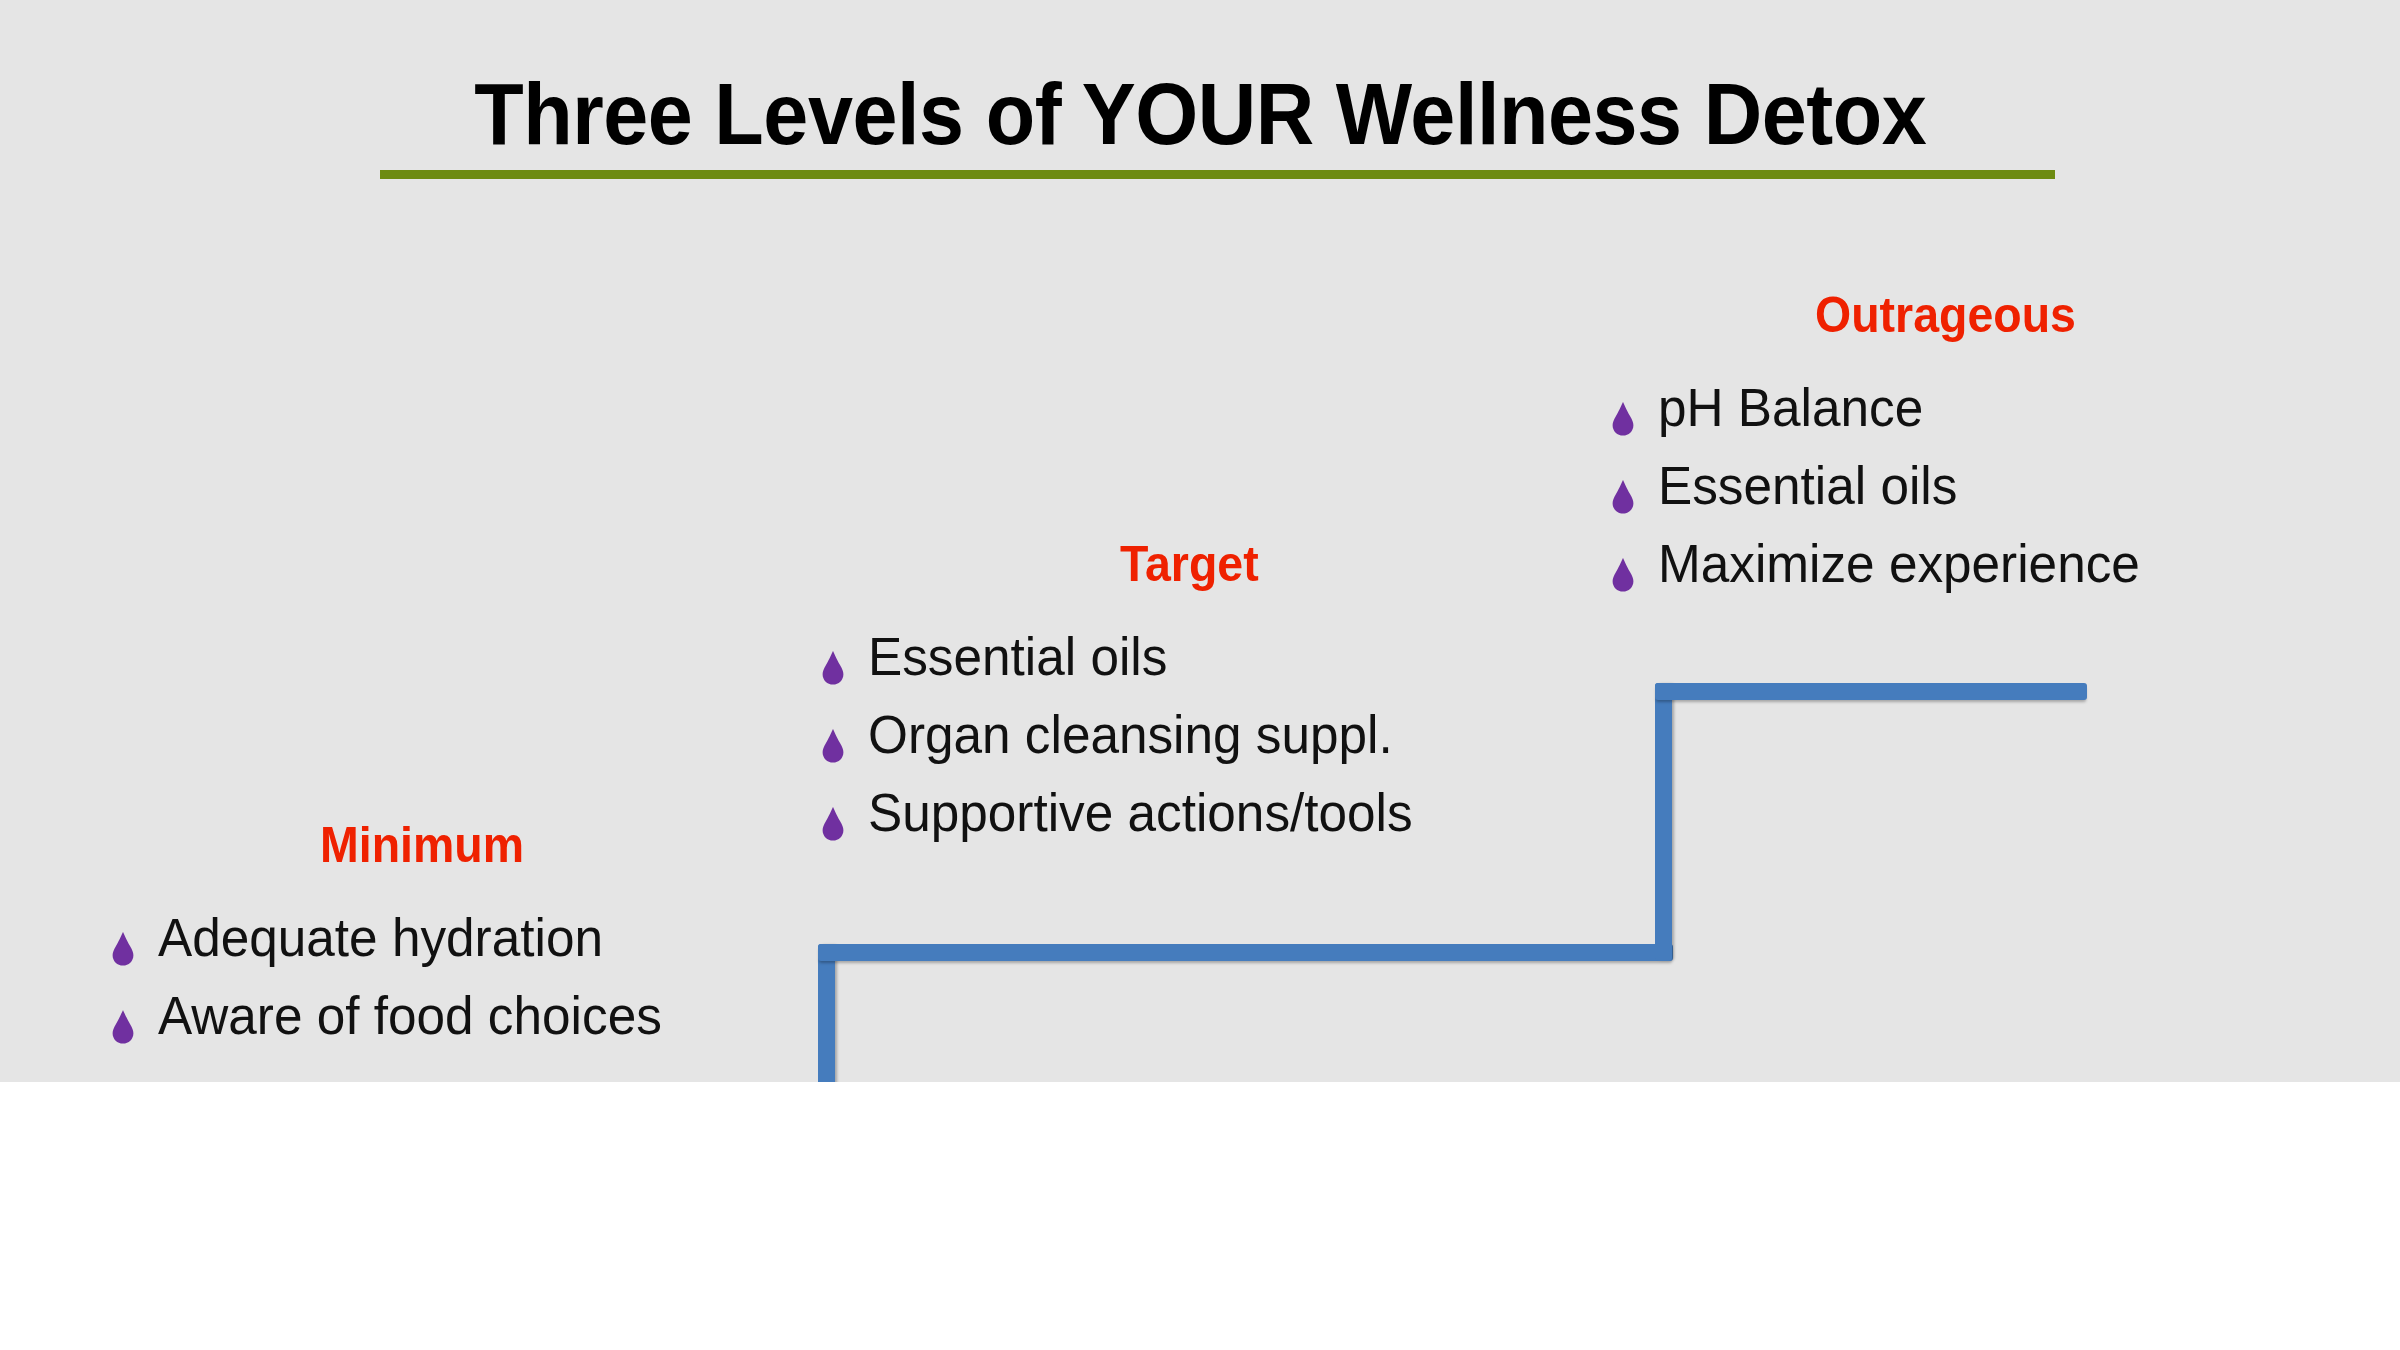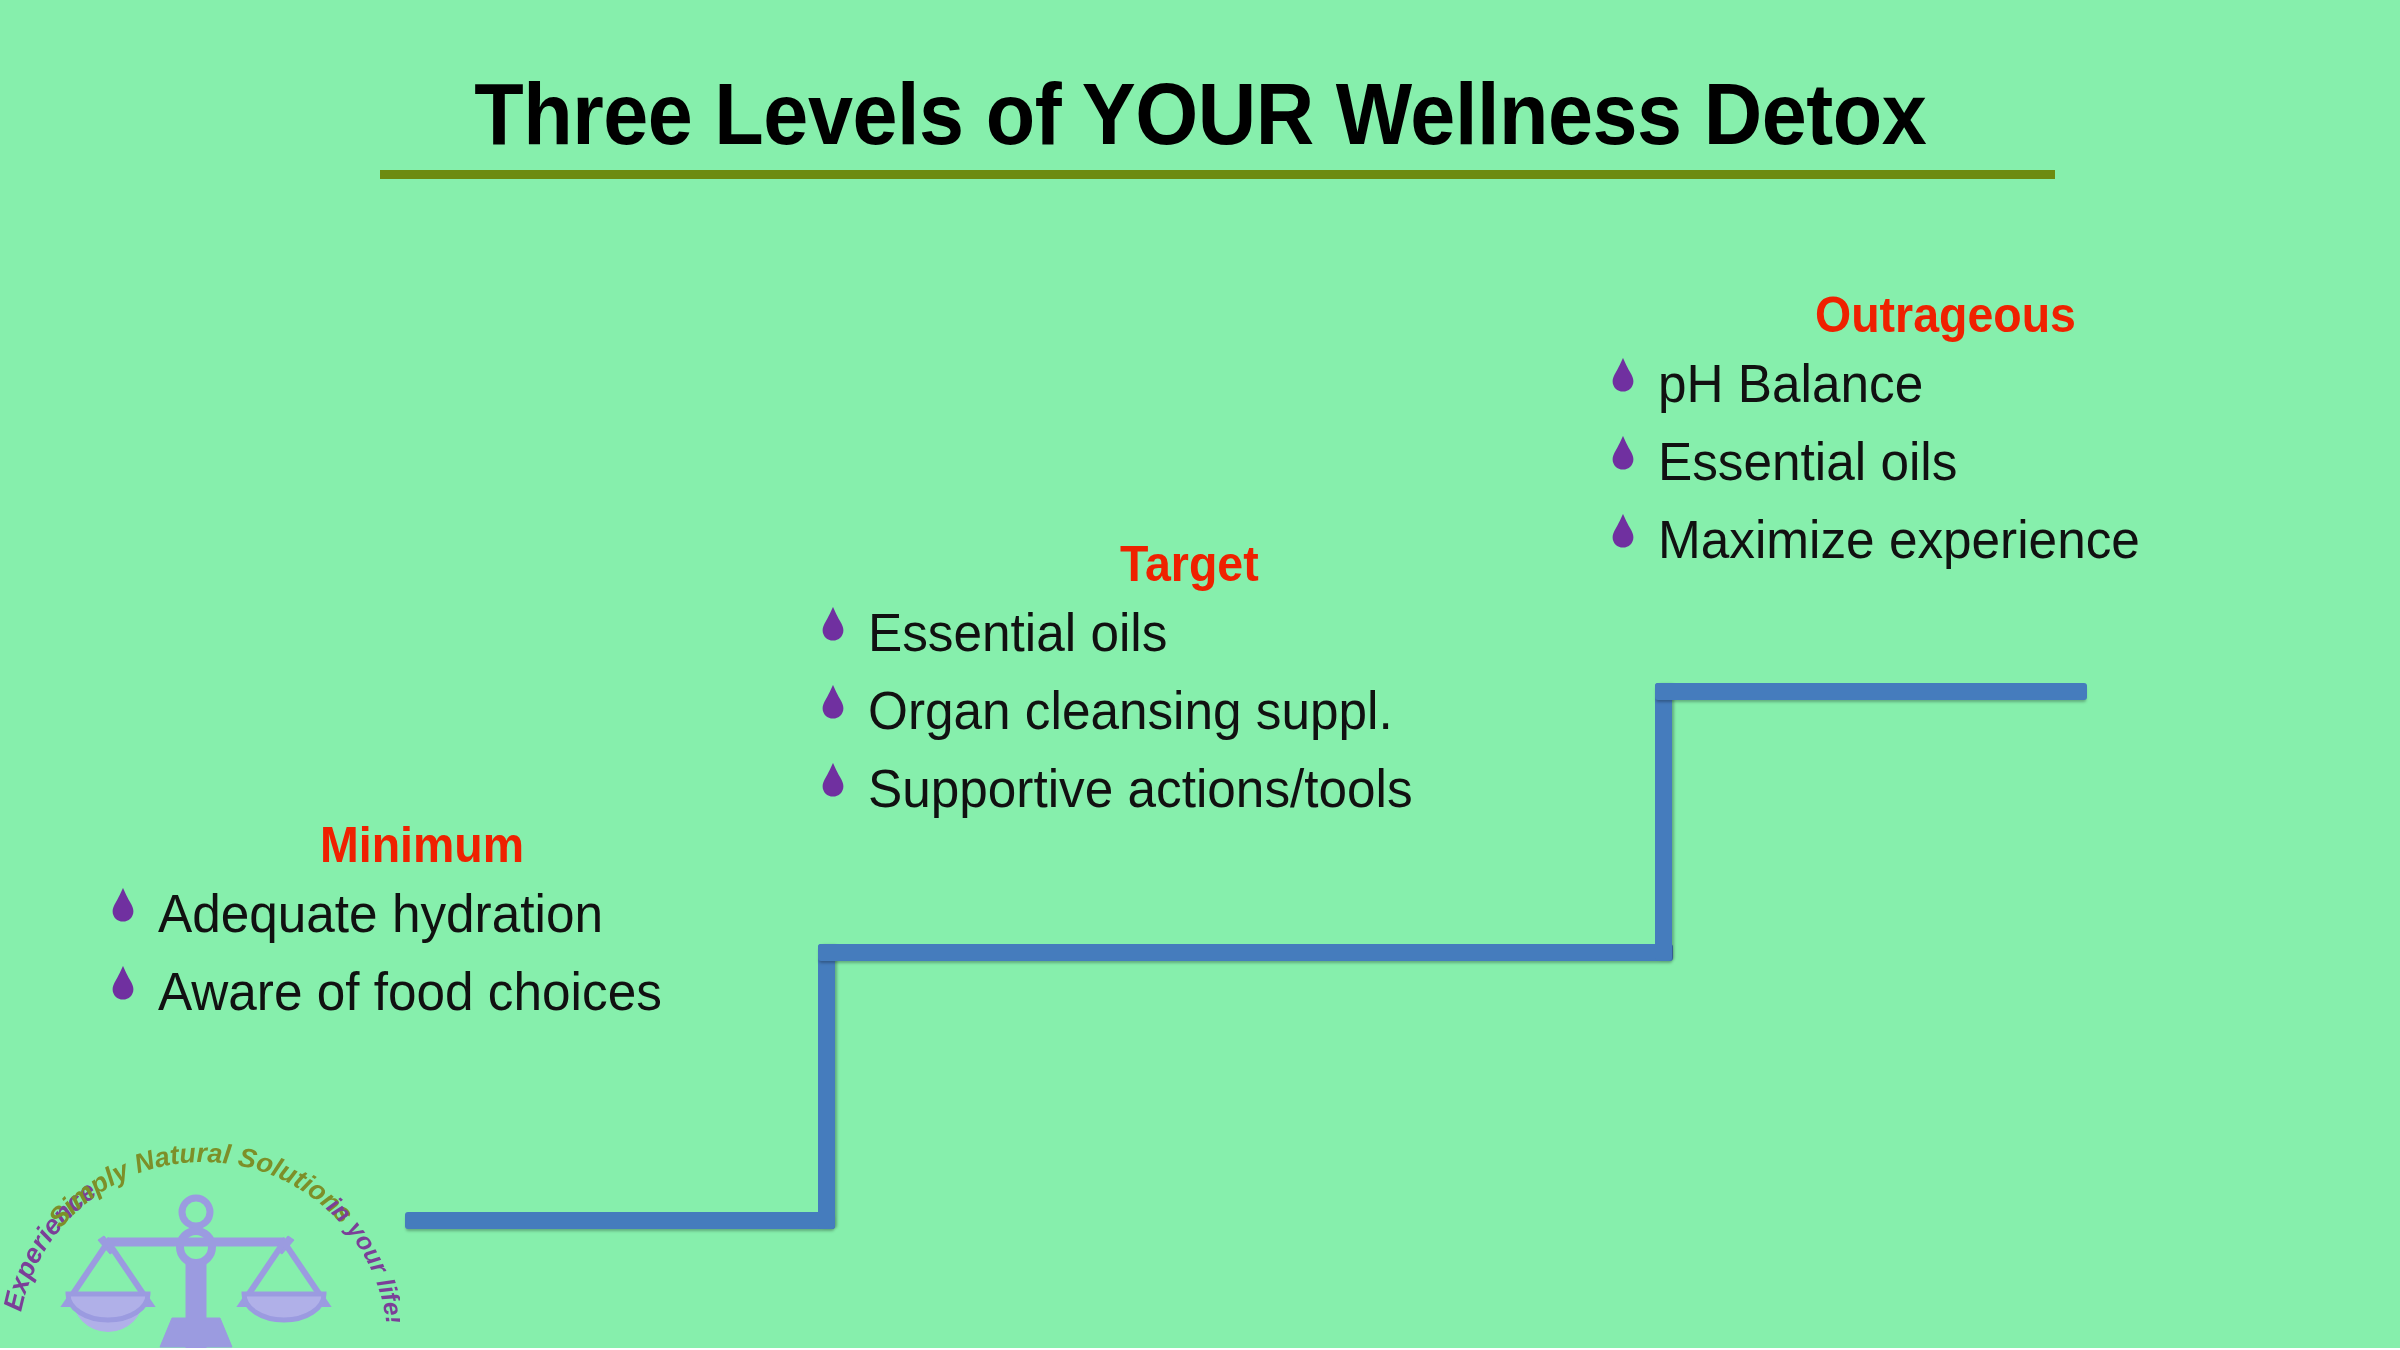--- a/index.html
+++ b/index.html
@@ -3,22 +3,22 @@
 <meta charset="utf-8">
 <style>
   html, body {
     margin: 0;
     padding: 0;
     background: #ffffff;
   }
   #slide {
     position: relative;
     width: 2400px;
-    height: 1348px;
-    background: #86efac;
+    height: 1082px;
+    background: #e5e5e5;
     overflow: hidden;
     font-family: "Liberation Sans", sans-serif;
     -webkit-font-smoothing: antialiased;
   }
 
   
   #title-block {
     position: absolute;
     left: 0;
     top: 70px;
@@ -62,21 +62,21 @@
     margin: 0 0 16px 0;
   }
   ul.level-list {
     list-style: none;
     margin: 0;
     padding: 0;
   }
   ul.level-list li {
     position: relative;
     display: flex;
-    align-items: flex-start;
+    align-items: flex-end;
     height: 78px;
     white-space: nowrap;
   }
   .drop {
     flex: 0 0 auto;
     width: 26px;
     height: 34px;
     margin-right: 22px;
     position: relative;
     top: 2px;

